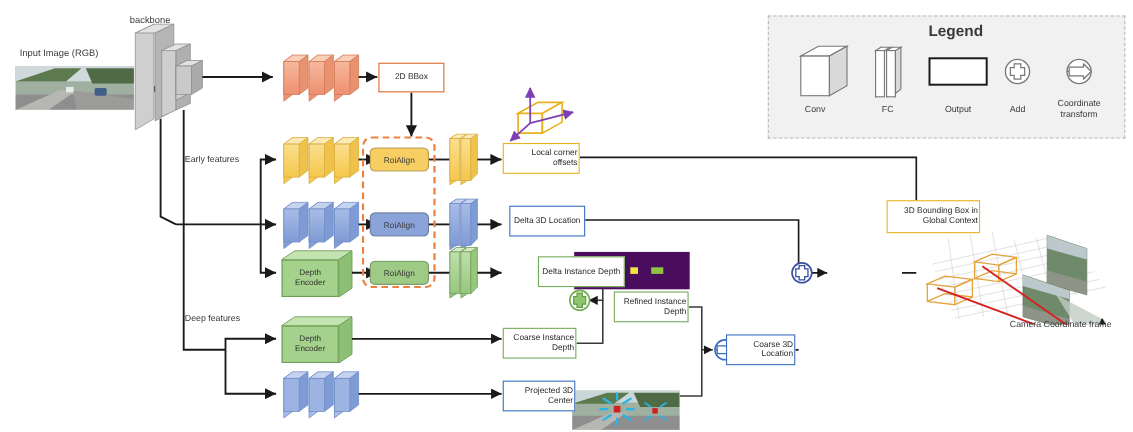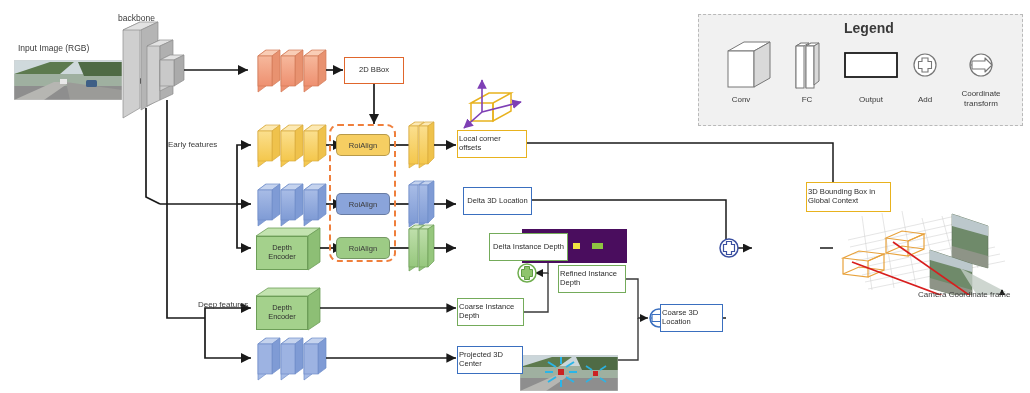--- a/index.html
+++ b/index.html
@@ -1,20 +1,20 @@
 <!DOCTYPE html>
 <html><head>
 <meta charset="utf-8">
 <style>
   html,body{margin:0;padding:0;background:#ffffff;}
   body{width:1030px;height:393px;font-family:"Liberation Sans",sans-serif;overflow:hidden;}
   #stage{position:relative;width:1030px;height:393px;}
   .lbl{position:absolute;font-size:8px;color:#3a3a3a;white-space:nowrap;line-height:1.15;}
   .obox{position:absolute;background:#fff;border:1.4px solid #888;box-sizing:border-box;
-        display:flex;align-items:center;justify-content:center;text-align:left;
+        display:flex;align-items:center;justify-content:center;text-align:right;
         font-size:7.6px;color:#2b2b2b;line-height:1.15;padding:1px;}
   .obox.y{border-color:#e8b21e;}
   .obox.b{border-color:#3a6fbf;}
   .obox.g{border-color:#74ab5a;}
   .obox.o{border-color:#e0662c;}
   .roi{position:absolute;border-radius:5px;display:flex;align-items:center;justify-content:center;
        font-size:7.6px;color:#3a3a3a;border:0.8px solid rgba(0,0,0,.25);box-sizing:border-box;}
   .roi.y{background:#f6ce62;}
   .roi.b{background:#8aa4da;}
   .roi.g{background:#9dcb85;}
@@ -364,21 +364,21 @@
         <marker id="ahK" markerWidth="6" markerHeight="6" refX="5" refY="3" orient="auto">
           <path d="M0,0 L5.5,3 L0,6 z" fill="#1a1a1a"></path>
         </marker>
       </defs>
     </g>
   </svg>
 
   <div class="lbl" style="left:18px;top:44px;font-size:8.5px;">Input Image (RGB)</div>
   <div class="lbl" style="left:118px;top:14px;font-size:8.5px;">backbone</div>
   <div class="lbl" style="left:168px;top:140px;">Early features</div>
-  <div class="lbl" style="left:168px;top:300px;padding-left:30px;">Deep features</div>
+  <div class="lbl" style="left:168px;top:285px;">Deep features</div>
   <div class="lbl" style="left:918px;top:290px;">Camera Coordinate frame</div>
 
   <div class="enc" style="left:256px;top:236px;width:52px;height:34px;">
     <div class="face">
       <span><span>Depth</span><br>
       <span>Encoder</span></span>
     </div>
   </div>
 
   <svg class="l" viewBox="0 0 1030 393">

